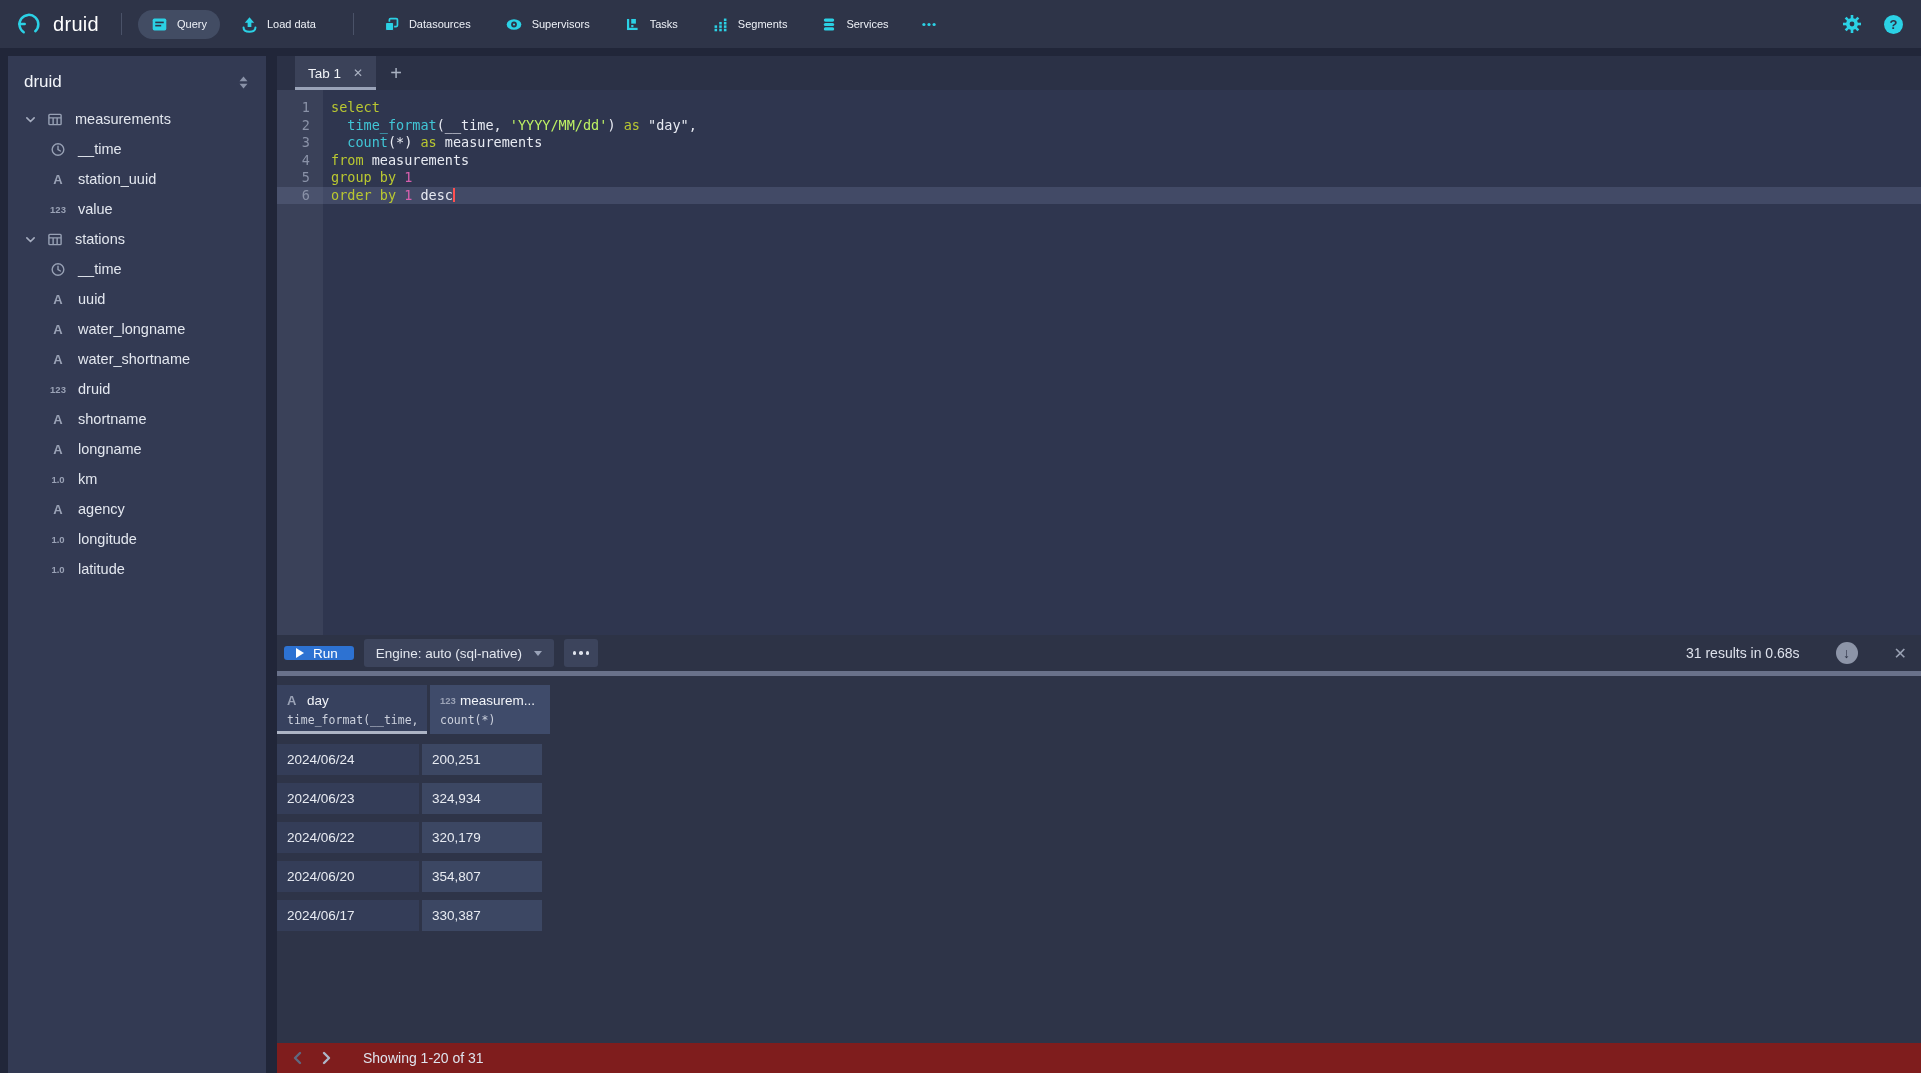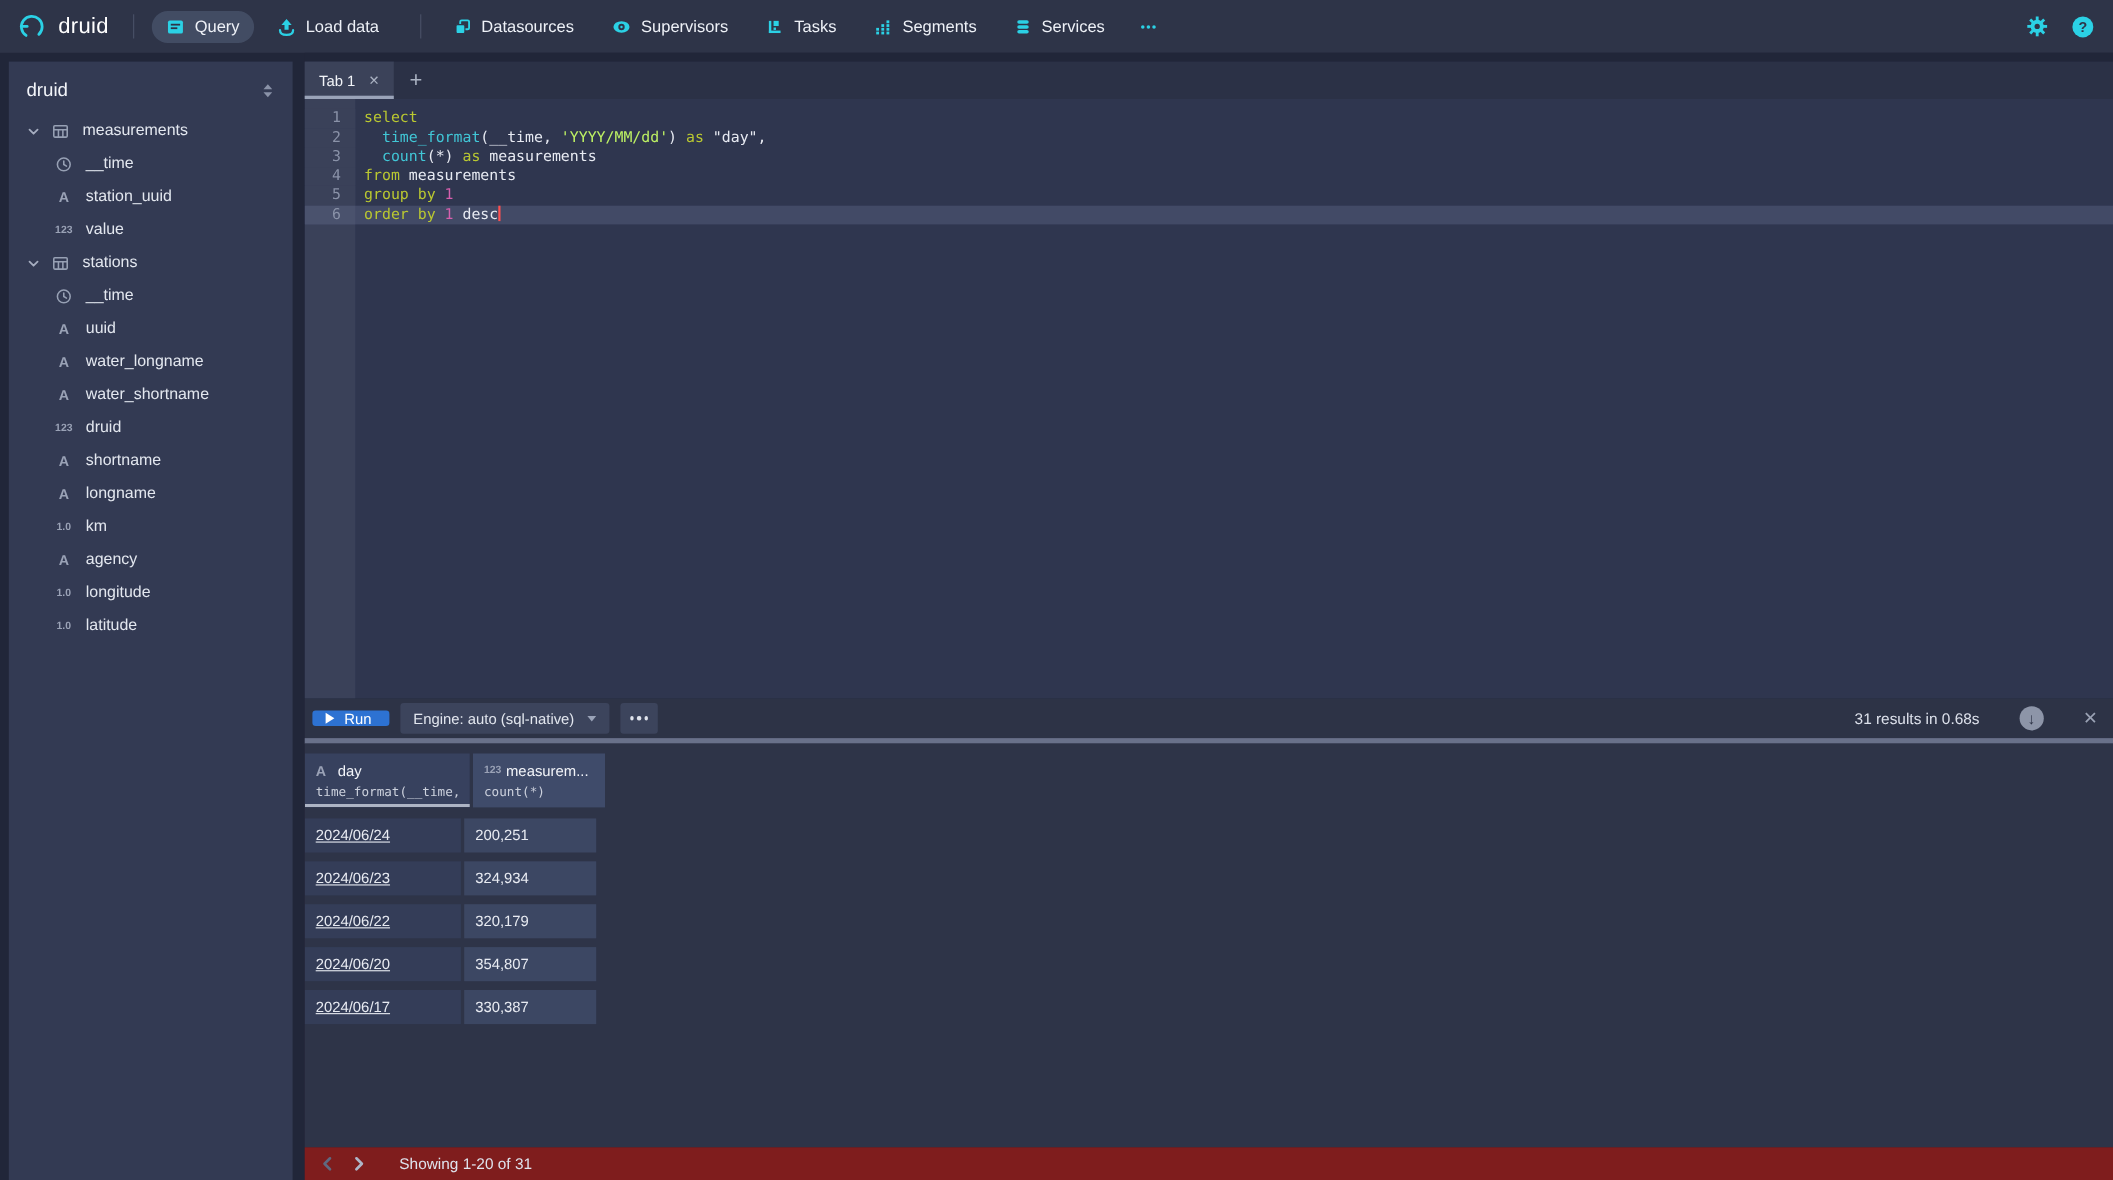--- a/index.html
+++ b/index.html
@@ -14,21 +14,21 @@
 
   
   .topnav {
     height:48px; background:#2e3448; display:flex; align-items:center;
     padding:0 18px 0 16px; color:#e8ebf3;
   }
   .brand { display:flex; align-items:center; gap:10px; margin-right:6px; }
   .brand-name { color:#fff; font-size:20px; letter-spacing:.3px; }
   .nav-divider { width:1px; height:22px; background:#4a5268; margin:0 16px; }
   .nav-item {
-    display:flex; align-items:center; gap:9px; font-size:15px; color:#eef1f7;
+    display:flex; align-items:center; gap:9px; font-size:11px; color:#eef1f7;
     padding:6px 13px; border-radius:16px; margin-right:8px; cursor:pointer; white-space:nowrap;
   }
   .nav-item.active { background:#424c63; }
   .nav-more { display:flex; align-items:center; padding:6px 10px; margin-right:8px; cursor:pointer; }
   .nav-right { margin-left:auto; display:flex; align-items:center; gap:22px; }
   .help-badge {
     width:19px; height:19px; border-radius:50%; background:#2bd1e5; color:#2e3448;
     font-weight:bold; font-size:13px; display:flex; align-items:center; justify-content:center;
   }
 
@@ -54,21 +54,21 @@
   
   .main {
     position:absolute; left:277px; top:48px; right:0; bottom:0;
     display:flex; flex-direction:column; background:#212639;
   }
   .tabbar {
     margin-top:8px; height:34px; background:#2b3146; display:flex; align-items:stretch; flex:none;
   }
   .tab {
     display:flex; align-items:center; gap:12px; padding:0 13px; background:#3b4259;
-    color:#f2f4f8; font-size:13.5px; position:relative; cursor:pointer;
+    color:#f2f4f8; font-size:13.5px; position:relative; cursor:pointer;margin-left:18px;
   }
   .tab::after { content:""; position:absolute; left:0; right:0; bottom:0; height:3px; background:#9aa3b8; }
   .tab-close { color:#aab2c2; font-size:12px; cursor:pointer; }
   .tab-add { width:40px; display:flex; align-items:center; justify-content:center;
     color:#aab2c2; font-size:20px; cursor:pointer; }
 
   
   .editor {
     flex:none; height:545px; position:relative; background:#2f364f;
     font-family:"DejaVu Sans Mono", monospace; font-size:13.5px; line-height:17.5px;
@@ -131,21 +131,21 @@
   .hcell.sorted { box-shadow: inset 0 -3px 0 #adb4c4; }
   .hname { color:#f2f4f9; font-size:13.5px; display:flex; align-items:center; gap:2px; white-space:nowrap; }
   .hname .ticon { width:18px; text-align:left; }
   .hexpr { margin-top:5px; font-family:"DejaVu Sans Mono", monospace; font-size:11.5px; color:#ccd1dd; white-space:nowrap; overflow:hidden; }
   .rbody { margin-top:2px; }
   .rrow { display:flex; gap:3px; margin-top:8px; }
   .cell {
     height:31px; display:flex; align-items:center; padding:0 10px;
     font-size:13.5px; color:#e8ebf2; cursor:pointer; white-space:nowrap;
   }
-  .cell.c1 { width:142px; background:#343d58;text-decoration:underline; }
+  .cell.c1 { width:142px; background:#343d58; }
   .cell.c2 { width:120px; background:#3c4763; }
 
   
   .results-footer {
     flex:none; height:30px; background:#7f1d1d; display:flex; align-items:center;
     padding-left:6px; gap:2px;
   }
   .pg-btn { width:28px; height:26px; display:flex; align-items:center; justify-content:center; cursor:pointer; }
   .footer-text { margin-left:20px; color:#dfe3ed; font-size:14px; }
 

